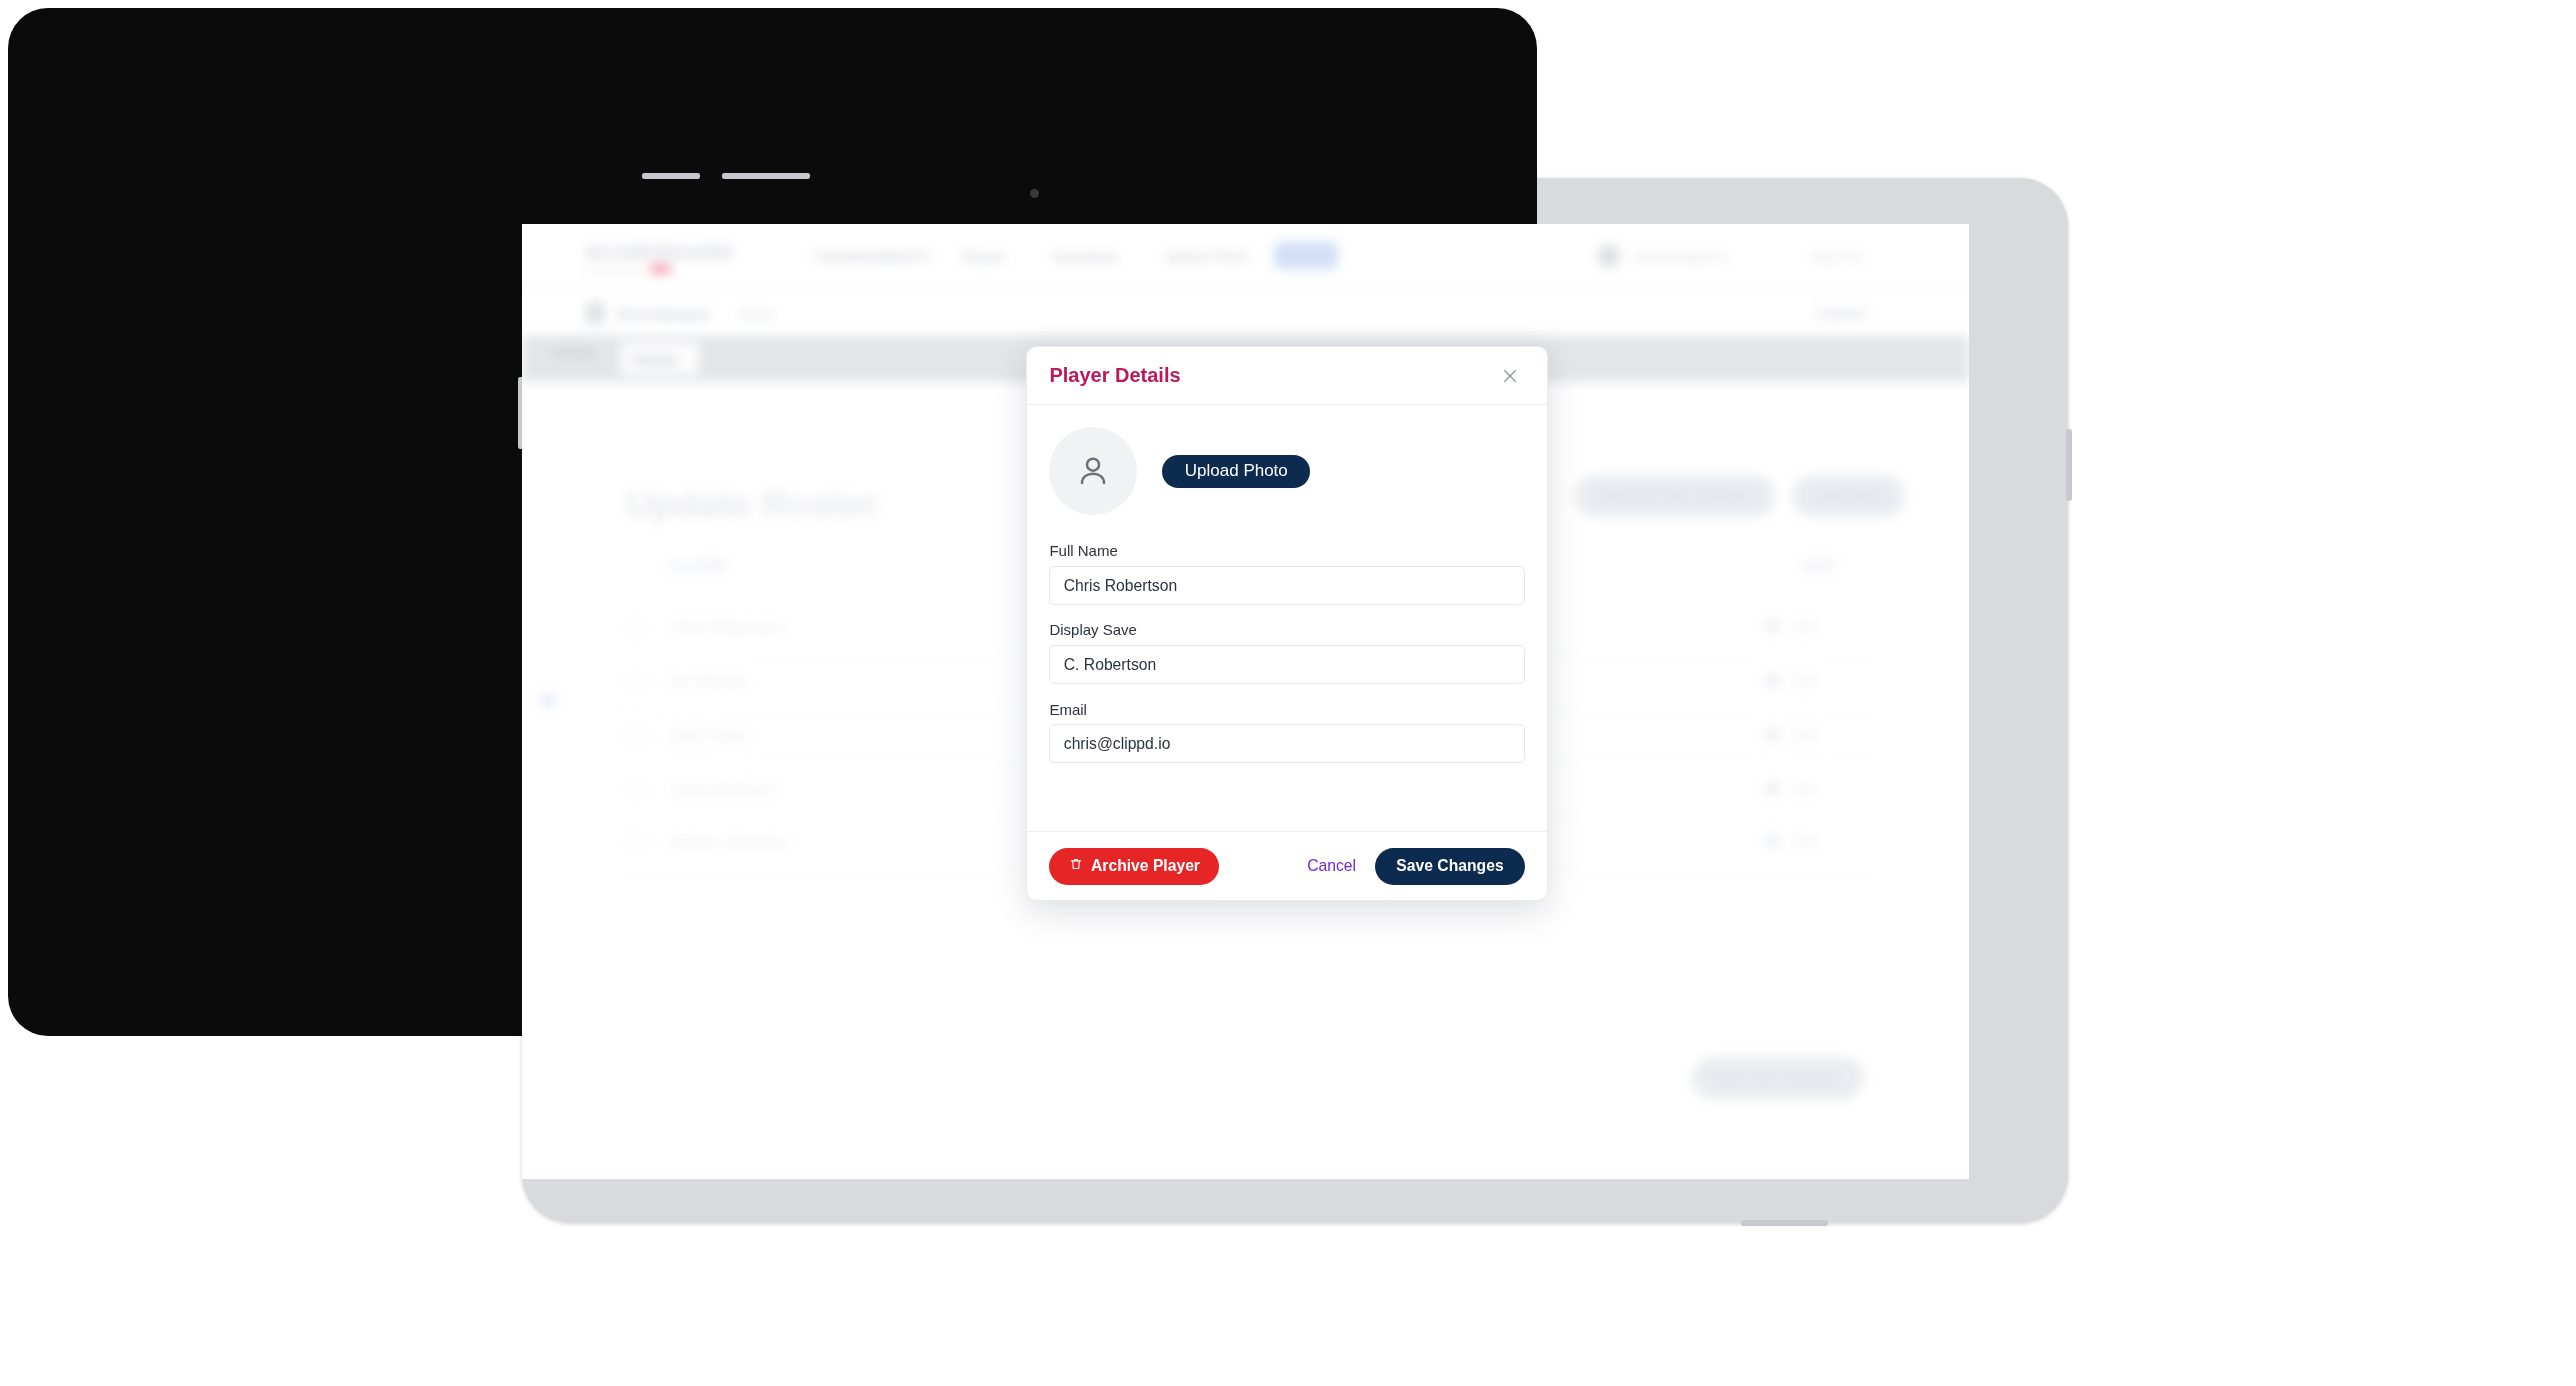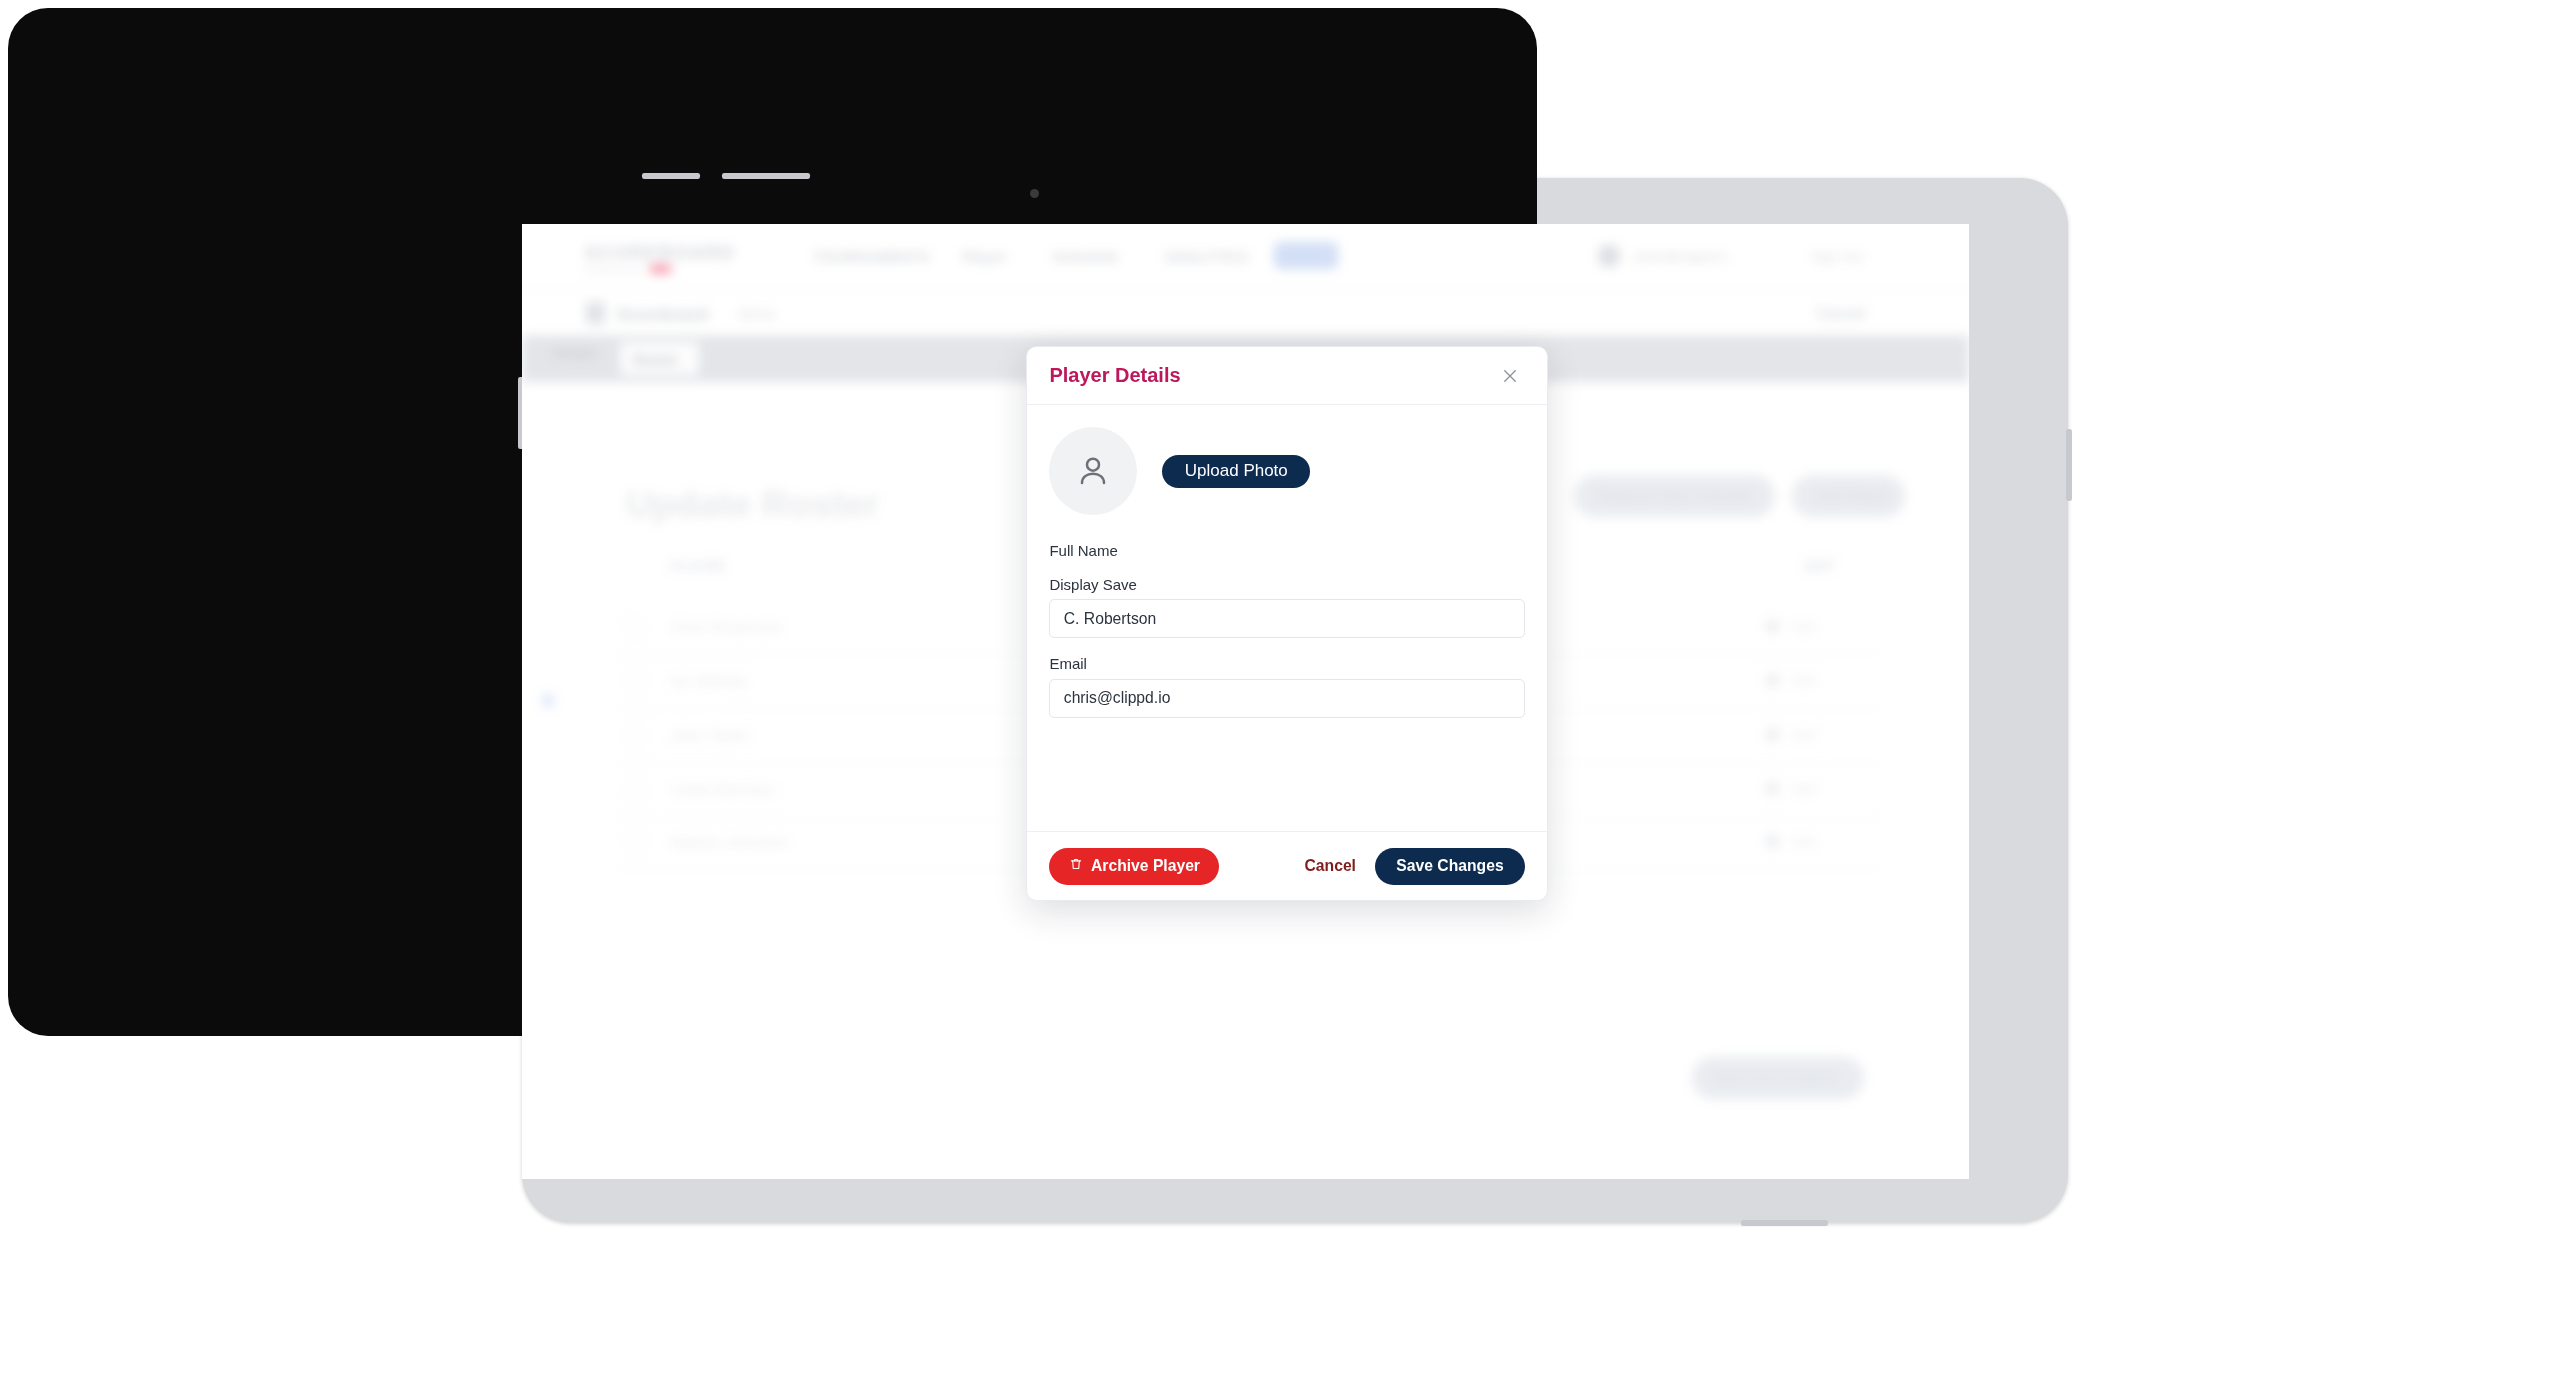--- a/index.html
+++ b/index.html
@@ -260,22 +260,22 @@
   }
   .archive-btn {
     display: inline-flex; align-items: center; gap: 8.2px;
     height: 37px; padding: 0 19.4px;
     background: #e52526; color: #fff; border: none; border-radius: 18.7px;
     font-size: 15.7px; font-weight: 600; cursor: pointer;
     font-family: "Liberation Sans", sans-serif;
   }
   .foot-right { display: flex; align-items: center; gap: 19.4px; }
   .cancel-btn {
-    background: none; border: none; color: #7f1d1d;
-    font-size: 15.7px; font-weight: 700; cursor: pointer;
+    background: none; border: none; color: #6d28d9;
+    font-size: 15.7px; font-weight: 400; cursor: pointer;
     font-family: "Liberation Sans", sans-serif;
     margin-left: 27px;
   }
   .save-btn {
     background: #0d2a4f; color: #fff; border: none; border-radius: 18.7px;
     height: 37px; padding: 0 21px;
     font-size: 15.7px; font-weight: 600; cursor: pointer;
     font-family: "Liberation Sans", sans-serif;
   }
 </style>
@@ -405,20 +405,21 @@
             <svg width="40" height="40" viewBox="0 0 24 24" fill="none" stroke="#6b7079" stroke-width="1.5" stroke-linecap="round">
               <circle cx="12" cy="8.2" r="3.6"></circle>
               <path d="M5.4 19.2c0-3.5 2.9-5.6 6.6-5.6s6.6 2.1 6.6 5.6"></path>
             </svg>
           </div>
           <button class="upload-btn">Upload Photo</button>
         </div>
 
         <div class="field">
           <div class="field-label">Full Name</div>
+          <input class="field-input" type="text" value="Chris Robertson" style="">
         </div>
 
         <div class="field">
           <div class="field-label">Display Save</div>
           <input class="field-input" type="text" value="C. Robertson" style="">
         </div>
 
         <div class="field">
           <div class="field-label">Email</div>
           <input class="field-input" type="text" value="chris@clippd.io" style="">

